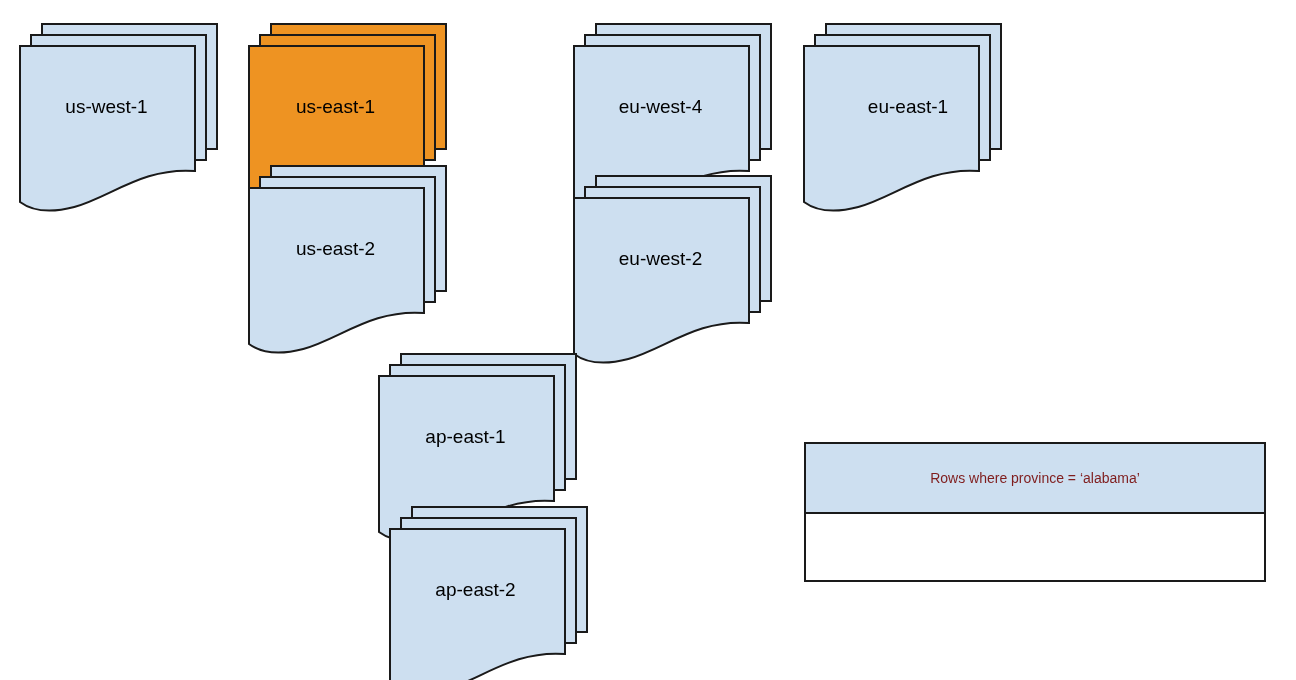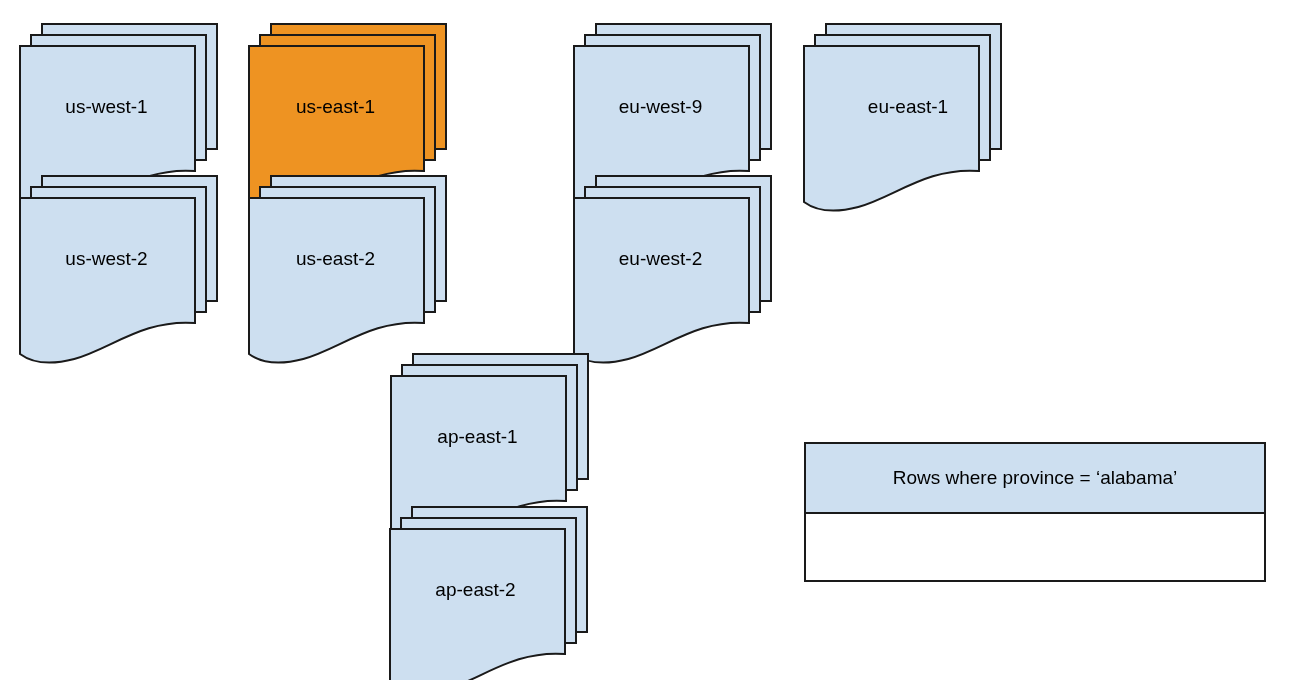--- a/index.html
+++ b/index.html
@@ -34,22 +34,22 @@
   .legend {
     position: absolute;
     border: 2px solid #1a1a1a;
     box-sizing: border-box;
   }
   .legend-row {
     box-sizing: border-box;
     display: flex;
     align-items: center;
     justify-content: center;
-    font-size: 19px;
-    color: #000000;
+    font-size: 14px;
+    color: #7f1d1d;
     width: 100%;
   }
   .legend-row.top {
     border-bottom: 2px solid #1a1a1a;
   }
 </style>
 </head>
 <body>
 
 <div id="canvas">
@@ -68,55 +68,47 @@
         <path d="M 0 0 L 175 0 L 175 125 C 122.49999999999999 121 91 151 54.25 161 C 31.5 167 12.250000000000002 165 0 156 Z" transform="translate(1,23)" fill="#ee9322" stroke="#1a1a1a" stroke-width="2" stroke-linejoin="miter"></path>
       </svg>
       <div class="stack-label" style="top: 72.5px; width: 175px;">us-east-1</div>
     </div>
     <div class="stack" style="left: 573px; top: 23px; width: 197px; height: 192px;">
       <svg width="201" height="196">
         <path d="M 0 0 L 175 0 L 175 125 L 0 125 Z" transform="translate(23,1)" fill="#cddff0" stroke="#1a1a1a" stroke-width="2" stroke-linejoin="miter"></path>
         <path d="M 0 0 L 175 0 L 175 125 L 0 125 Z" transform="translate(12,12)" fill="#cddff0" stroke="#1a1a1a" stroke-width="2" stroke-linejoin="miter"></path>
         <path d="M 0 0 L 175 0 L 175 125 C 122.49999999999999 121 91 151 54.25 161 C 31.5 167 12.250000000000002 165 0 156 Z" transform="translate(1,23)" fill="#cddff0" stroke="#1a1a1a" stroke-width="2" stroke-linejoin="miter"></path>
       </svg>
-      <div class="stack-label" style="top: 72.5px; width: 175px;">eu-west-9</div>
+      <div class="stack-label" style="top: 72.5px; width: 175px;">eu-west-4</div>
     </div>
     <div class="stack" style="left: 803px; top: 23px; width: 197px; height: 192px;">
       <svg width="201" height="196">
         <path d="M 0 0 L 175 0 L 175 125 L 0 125 Z" transform="translate(23,1)" fill="#cddff0" stroke="#1a1a1a" stroke-width="2" stroke-linejoin="miter"></path>
         <path d="M 0 0 L 175 0 L 175 125 L 0 125 Z" transform="translate(12,12)" fill="#cddff0" stroke="#1a1a1a" stroke-width="2" stroke-linejoin="miter"></path>
         <path d="M 0 0 L 175 0 L 175 125 C 122.49999999999999 121 91 151 54.25 161 C 31.5 167 12.250000000000002 165 0 156 Z" transform="translate(1,23)" fill="#cddff0" stroke="#1a1a1a" stroke-width="2" stroke-linejoin="miter"></path>
       </svg>
       <div class="stack-label" style="top: 72.5px; width: 210px;">eu-east-1</div>
     </div>
-    <div class="stack" style="left: 19px; top: 175px; width: 197px; height: 192px;">
-      <svg width="201" height="196">
-        <path d="M 0 0 L 175 0 L 175 125 L 0 125 Z" transform="translate(23,1)" fill="#cddff0" stroke="#1a1a1a" stroke-width="2" stroke-linejoin="miter"></path>
-        <path d="M 0 0 L 175 0 L 175 125 L 0 125 Z" transform="translate(12,12)" fill="#cddff0" stroke="#1a1a1a" stroke-width="2" stroke-linejoin="miter"></path>
-        <path d="M 0 0 L 175 0 L 175 125 C 122.49999999999999 121 91 151 54.25 161 C 31.5 167 12.250000000000002 165 0 156 Z" transform="translate(1,23)" fill="#cddff0" stroke="#1a1a1a" stroke-width="2" stroke-linejoin="miter"></path>
-      </svg>
-      <div class="stack-label" style="top: 72.5px; width: 175px;">us-west-2</div>
-    </div>
-    <div class="stack" style="left: 248px; top: 175px; width: 197px; height: 192px;">
+    <div class="stack" style="left: 248px; top: 165px; width: 197px; height: 192px;">
       <svg width="201" height="196">
         <path d="M 0 0 L 175 0 L 175 125 L 0 125 Z" transform="translate(23,1)" fill="#cddff0" stroke="#1a1a1a" stroke-width="2" stroke-linejoin="miter"></path>
         <path d="M 0 0 L 175 0 L 175 125 L 0 125 Z" transform="translate(12,12)" fill="#cddff0" stroke="#1a1a1a" stroke-width="2" stroke-linejoin="miter"></path>
         <path d="M 0 0 L 175 0 L 175 125 C 122.49999999999999 121 91 151 54.25 161 C 31.5 167 12.250000000000002 165 0 156 Z" transform="translate(1,23)" fill="#cddff0" stroke="#1a1a1a" stroke-width="2" stroke-linejoin="miter"></path>
       </svg>
       <div class="stack-label" style="top: 72.5px; width: 175px;">us-east-2</div>
     </div>
     <div class="stack" style="left: 573px; top: 175px; width: 197px; height: 192px;">
       <svg width="201" height="196">
         <path d="M 0 0 L 175 0 L 175 125 L 0 125 Z" transform="translate(23,1)" fill="#cddff0" stroke="#1a1a1a" stroke-width="2" stroke-linejoin="miter"></path>
         <path d="M 0 0 L 175 0 L 175 125 L 0 125 Z" transform="translate(12,12)" fill="#cddff0" stroke="#1a1a1a" stroke-width="2" stroke-linejoin="miter"></path>
         <path d="M 0 0 L 175 0 L 175 125 C 122.49999999999999 121 91 151 54.25 161 C 31.5 167 12.250000000000002 165 0 156 Z" transform="translate(1,23)" fill="#cddff0" stroke="#1a1a1a" stroke-width="2" stroke-linejoin="miter"></path>
       </svg>
       <div class="stack-label" style="top: 72.5px; width: 175px;">eu-west-2</div>
     </div>
-    <div class="stack" style="left: 390px; top: 353px; width: 197px; height: 192px;">
+    <div class="stack" style="left: 378px; top: 353px; width: 197px; height: 192px;">
       <svg width="201" height="196">
         <path d="M 0 0 L 175 0 L 175 125 L 0 125 Z" transform="translate(23,1)" fill="#cddff0" stroke="#1a1a1a" stroke-width="2" stroke-linejoin="miter"></path>
         <path d="M 0 0 L 175 0 L 175 125 L 0 125 Z" transform="translate(12,12)" fill="#cddff0" stroke="#1a1a1a" stroke-width="2" stroke-linejoin="miter"></path>
         <path d="M 0 0 L 175 0 L 175 125 C 122.49999999999999 121 91 151 54.25 161 C 31.5 167 12.250000000000002 165 0 156 Z" transform="translate(1,23)" fill="#cddff0" stroke="#1a1a1a" stroke-width="2" stroke-linejoin="miter"></path>
       </svg>
       <div class="stack-label" style="top: 72.5px; width: 175px;">ap-east-1</div>
     </div>
     <div class="stack" style="left: 389px; top: 506px; width: 197px; height: 192px;">
       <svg width="201" height="196">
         <path d="M 0 0 L 175 0 L 175 125 L 0 125 Z" transform="translate(23,1)" fill="#cddff0" stroke="#1a1a1a" stroke-width="2" stroke-linejoin="miter"></path>

